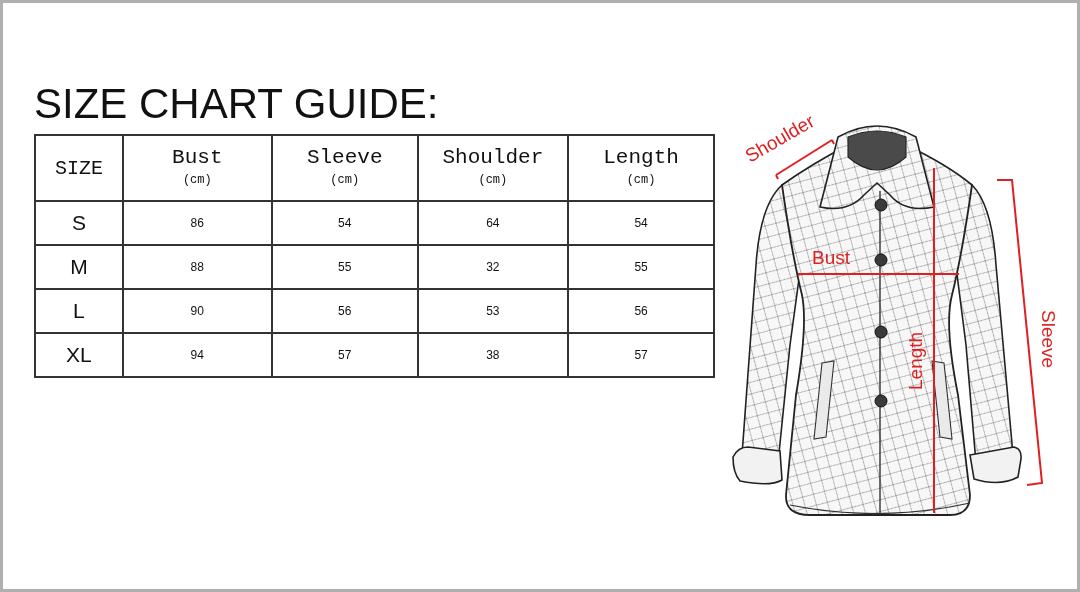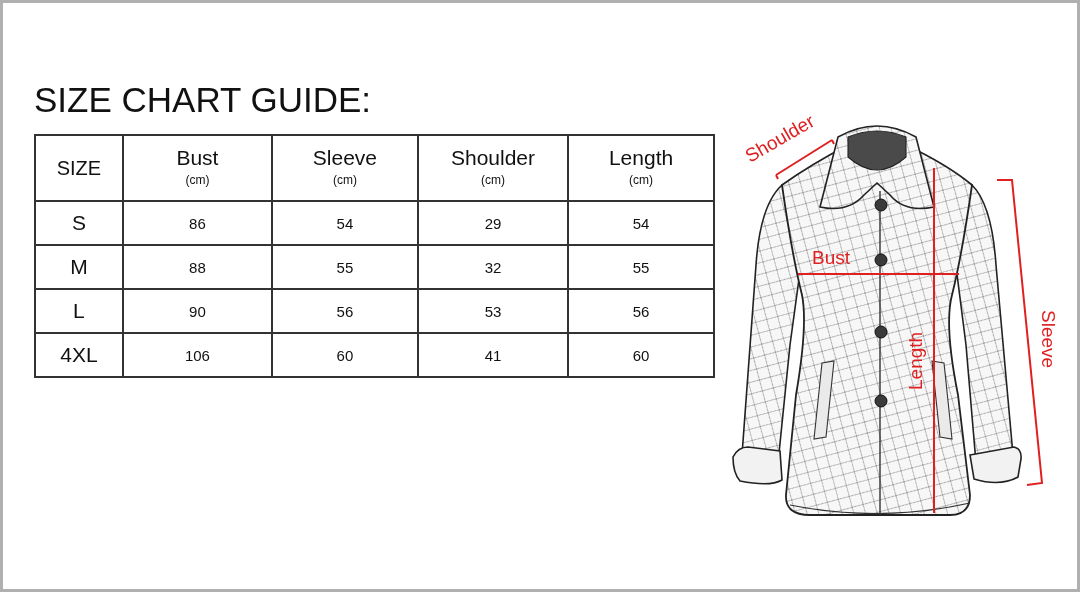--- a/index.html
+++ b/index.html
@@ -5,32 +5,32 @@
   html, body { margin: 0; padding: 0; }
   body {
     width: 1080px; height: 592px; background: #fff; position: relative; overflow: hidden;
     font-family: "Liberation Sans", "DejaVu Sans", sans-serif;
   }
   .frame {
     position: absolute; left: 0; top: 0; width: 1080px; height: 592px;
     box-sizing: border-box; border: 3px solid #b0b0b0; background: #fff;
   }
   .title {
-    position: absolute; left: 34px; top: 80px; font-size: 35px; color: #111;
+    position: absolute; left: 34px; top: 80px; font-size: 42px; color: #111;
     letter-spacing: 0px; font-weight: normal; white-space: nowrap;
   }
   table.size-table {
     position: absolute; left: 34px; top: 134px; width: 681px;
     border-collapse: collapse; color: #111;
   }
   .size-table th, .size-table td {
     border: 2px solid #333; text-align: center; padding: 0;
   }
-  .size-table th { height: 64px; font-weight: normal; }
-  .size-table td { height: 42px; font-size: 15px; }
+  .size-table th { height: 64px; font-weight: normal; font-family: Liberation Mono, monospace; }
+  .size-table td { height: 42px; font-size: 12px; }
   .size-table th .hname { display: block; font-size: 21px; line-height: 24px; }
   .size-table th .hunit { display: block; font-size: 12px; line-height: 20px; }
   .size-table th.size-col { font-size: 20px; }
   .size-table td.size-cell { font-size: 21px; }
   .col-size { width: 87px; }
   .col-bust { width: 150px; }
   .col-sleeve { width: 146px; }
   .col-shoulder { width: 150px; }
   .col-length { width: 146px; }
   .illustration { position: absolute; left: 730px; top: 95px; width: 340px; height: 440px; }
@@ -65,43 +65,43 @@
         <span class="hname">Length</span>
         <span class="hunit">(cm)</span>
       </th>
     </tr>
   </thead>
   <tbody>
     <tr>
       <td class="size-cell">S</td>
       <td>86</td>
       <td>54</td>
-      <td>29</td>
+      <td>64</td>
       <td>54</td>
     </tr>
     <tr>
       <td class="size-cell">M</td>
       <td>88</td>
       <td>55</td>
       <td>32</td>
       <td>55</td>
     </tr>
     <tr>
       <td class="size-cell">L</td>
       <td>90</td>
       <td>56</td>
       <td>53</td>
       <td>56</td>
     </tr>
     <tr>
-      <td class="size-cell">4XL</td>
-      <td>106</td>
-      <td>60</td>
-      <td>41</td>
-      <td>60</td>
+      <td class="size-cell">XL</td>
+      <td>94</td>
+      <td>57</td>
+      <td>38</td>
+      <td>57</td>
     </tr>
   </tbody>
 </table>
 
 <svg class="illustration" viewBox="0 0 340 440" width="340" height="440" xmlns="http://www.w3.org/2000/svg">
   <defs>
     <pattern id="quilt" width="16" height="16" patternUnits="userSpaceOnUse" patternTransform="rotate(30)">
       <rect width="16" height="16" fill="#f7f7f7"></rect>
       <path d="M0 0 L16 16 M16 0 L0 16" stroke="#9a9a9a" stroke-width="0.9"></path>
     </pattern>

